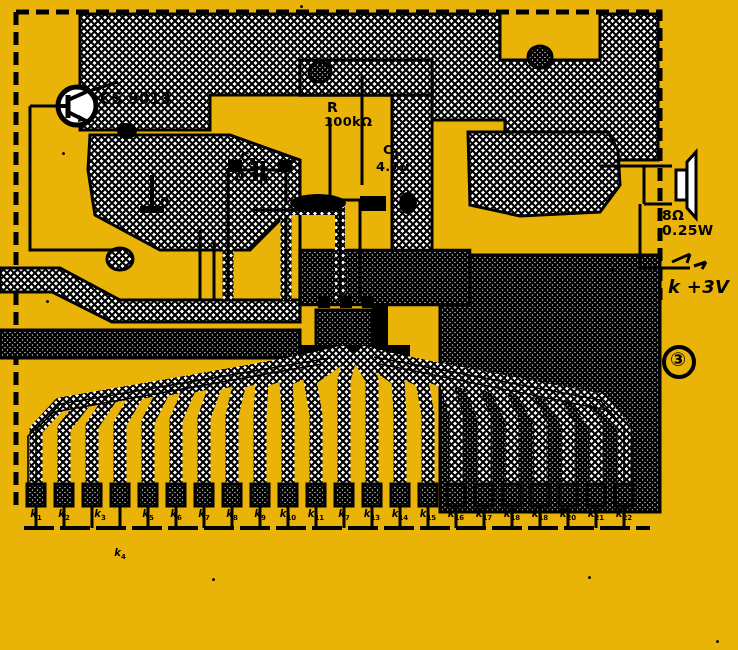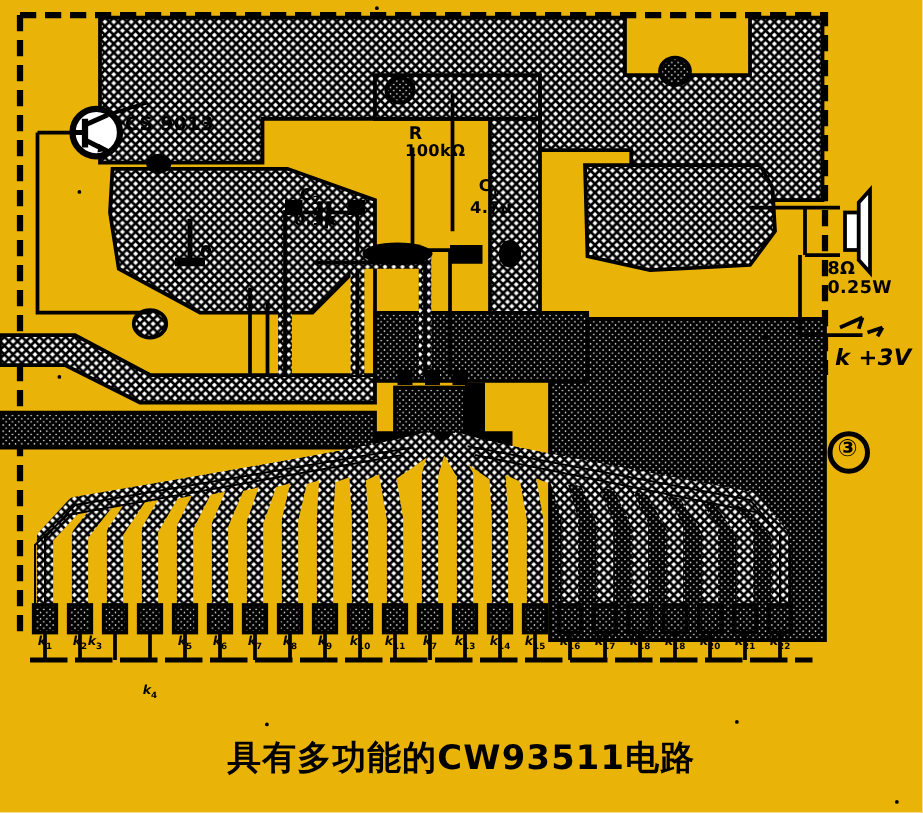--- a/index.html
+++ b/index.html
@@ -279,21 +279,21 @@
     <span class="w">0.25W</span>
   </div>
 
   <div class="lbl i" id="lbl-pwr">k +3V</div>
 
   <div class="lbl" id="lbl-mark3" style="left:670px;top:350px;font-size:19px;">③</div>
 
   <div id="keylabels">
       <div class="keylabel" style="left: 36px;"><span>k</span><sub>1</sub></div>
       <div class="keylabel" style="left: 64px;"><span>k</span><sub>2</sub></div>
-      <div class="keylabel" style="left: 76px;"><span>k</span><sub>3</sub></div>
+      <div class="keylabel" style="left: 100px;"><span>k</span><sub>3</sub></div>
       <div class="keylabel" style="left: 120px; margin-top: 39px;"><span>k</span><sub>4</sub></div>
       <div class="keylabel" style="left: 148px;"><span>k</span><sub>5</sub></div>
       <div class="keylabel" style="left: 176px;"><span>k</span><sub>6</sub></div>
       <div class="keylabel" style="left: 204px;"><span>k</span><sub>7</sub></div>
       <div class="keylabel" style="left: 232px;"><span>k</span><sub>8</sub></div>
       <div class="keylabel" style="left: 260px;"><span>k</span><sub>9</sub></div>
       <div class="keylabel" style="left: 288px; text-align: center;"><span>k</span><sub>10</sub></div>
       <div class="keylabel" style="left: 316px;"><span>k</span><sub>11</sub></div>
       <div class="keylabel" style="left: 344px;"><span>k</span><sub>7</sub></div>
       <div class="keylabel" style="left: 372px;"><span>k</span><sub>13</sub></div>
@@ -310,14 +310,13 @@
 
   <div class="speck" style="left:118px;top:10px;width:3px;height:3px;"></div>
   <div class="speck" style="left:300px;top:5px;width:3px;height:3px;"></div>
   <div class="speck" style="left:62px;top:152px;width:3px;height:3px;"></div>
   <div class="speck" style="left:46px;top:300px;width:3px;height:3px;"></div>
   <div class="speck" style="left:610px;top:268px;width:4px;height:4px;"></div>
   <div class="speck" style="left:212px;top:578px;width:3px;height:3px;"></div>
   <div class="speck" style="left:588px;top:576px;width:3px;height:3px;"></div>
   <div class="speck" style="left:716px;top:640px;width:3px;height:3px;"></div>
 
-  <div id="caption">具有多功能的CW93511电路</div>
 </div>
 
 </body></html>

